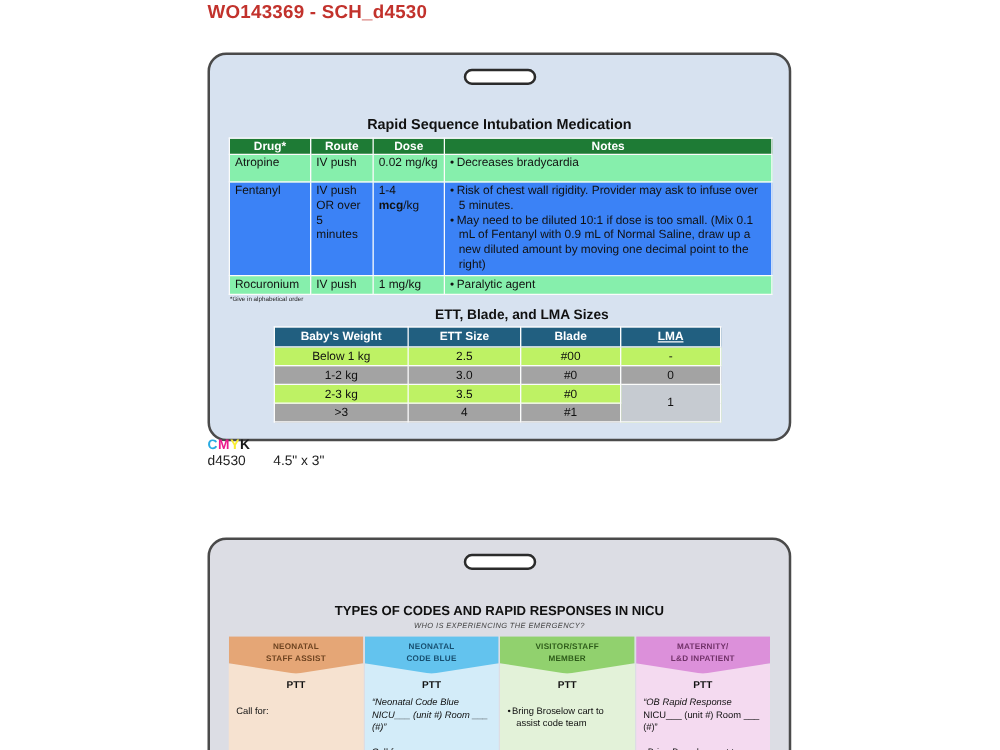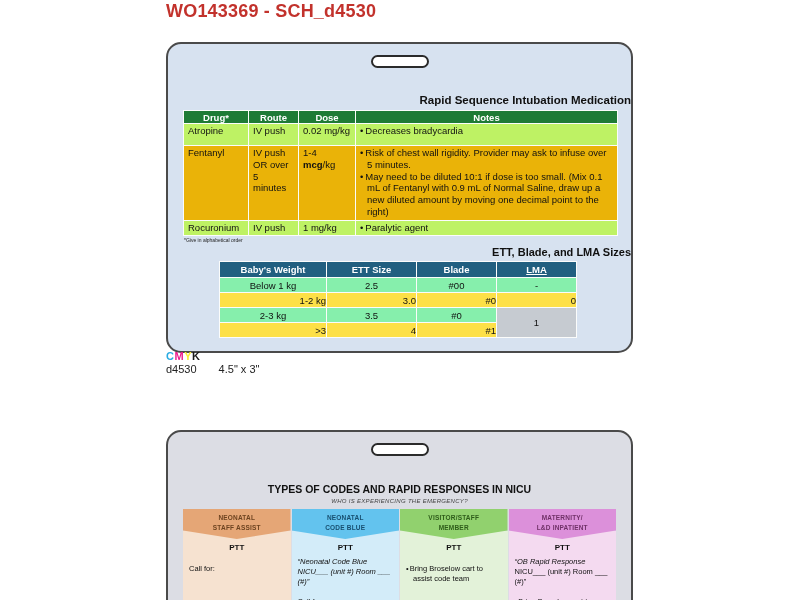--- a/index.html
+++ b/index.html
@@ -1,54 +1,54 @@
 <!DOCTYPE html>
 <html><head>
 <meta charset="utf-8">
 <style>
   * { margin:0; padding:0; box-sizing:border-box; }
   html,body { width:800px; height:600px; overflow:hidden; background:#ffffff;
     font-family:"Liberation Sans", sans-serif; color:#111; position:relative; }
 
-  .page-title { position:absolute; left:166px; top:1px; font-size:18px; font-weight:bold;
+  .page-title { position:absolute; left:166px; top:1px; font-size:15px; font-weight:bold;
     color:#c2322c; letter-spacing:.2px; }
 
   .card { position:absolute; left:166px; width:467px; height:311px;
     border:2px solid #4a4a4a; border-radius:15px; overflow:hidden; }
   .card1 { top:42px; background:#d7e2f0; }
   .card2 { top:430px; background:#dcdde4; }
 
   .slot { width:58px; height:13px; background:#fff; border:2px solid #2b2b2b;
     border-radius:8px; margin:11px auto 0; }
 
-  .card1-title { text-align:right; font-weight:bold; font-size:11.5px; margin-top:26px; }
+  .card1-title { text-align:center; font-weight:bold; font-size:11.5px; margin-top:26px; }
 
   table { border-collapse:collapse; }
   .med-table { margin:4px 0 0 15px; width:434px; font-size:9.5px; table-layout:fixed; }
   .med-table th, .med-table td { border:1px solid #fbfcfb; }
   .med-table th { background:#1e7b35; color:#fff; font-weight:bold; height:13px;
     font-size:9.5px; padding:0 2px; }
   .med-table td { vertical-align:top; padding:1px 4px 2px; line-height:1.24; }
   .c-drug{width:65px;margin-top:27px;} .c-route{width:50px;} .c-dose{width:57px;} .c-notes{width:262px;}
-  .row-a { background:#bef264; } .row-b { background:#eab308; }
+  .row-a { background:#86efac; } .row-b { background:#3b82f6; }
   .row-tall td { height:22px; }
   .bullet { padding-left:7px; text-indent:-7px; }
   .bullet::before { content:"•"; margin-right:2px; }
   .bold { font-weight:bold;text-align:center; }
 
   .footnote { margin:1px 0 0 16px; font-size:5px; color:#222; }
 
-  .sizes-title { text-align:right; font-weight:bold; font-size:11px; margin-top:3px;padding-left:36px; }
+  .sizes-title { text-align:center; font-weight:bold; font-size:11px; margin-top:3px;padding-left:36px; }
   .sizes-table { margin:3px 0 0 51px; width:357px; font-size:9.5px; text-align:center;
     table-layout:fixed; }
   .sizes-table th, .sizes-table td { border:1px solid #fbfcfb; }
   .sizes-table th { background:#215f80; color:#fff; font-weight:bold; height:16px; }
   .sizes-table td { height:15px; }
   .s-w{width:107px;text-align:center;} .s-e{width:90px;} .s-b{width:80px;} .s-l{width:80px;text-decoration:underline;}
-  .srow-a { background:#86efac; } .srow-b { background:#fde047;text-align:right; }
+  .srow-a { background:#bef264; } .srow-b { background:#a3a3a3; }
   .lma-merged { background:#c6cbd1; vertical-align:middle; }
 
   .cmyk { position:absolute; left:166px; top:350px; font-size:11px; font-weight:bold;
     letter-spacing:.5px; }
   .proof-line { position:absolute; left:166px; top:363px; font-size:11px; color:#222; }
   .proof-size { margin-left:22px; }
 
   .card2-title { text-align:center; font-weight:bold; font-size:10.5px; margin-top:27px; }
   .card2-subtitle { text-align:center; font-style:italic; font-size:6px; color:#444;
     margin-top:3px; letter-spacing:.3px; }

